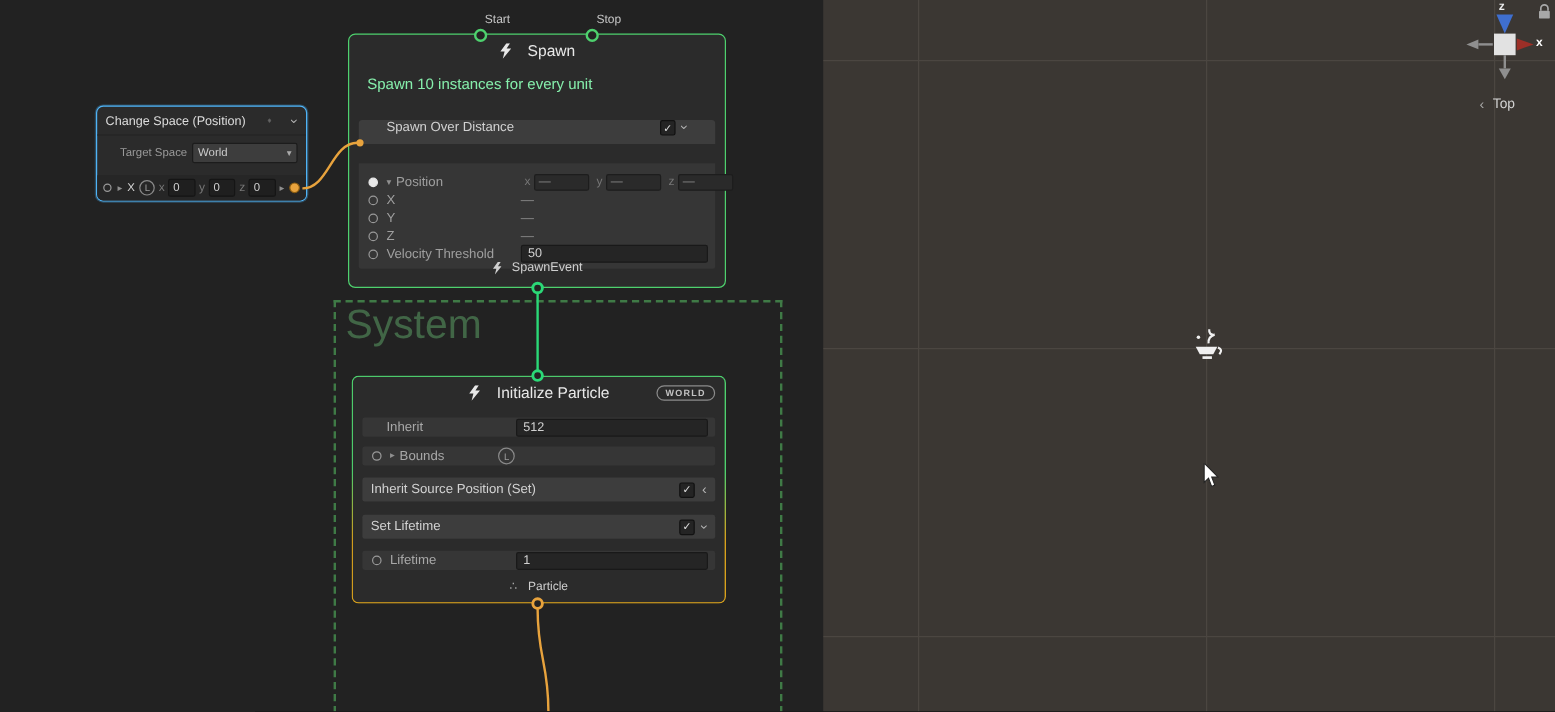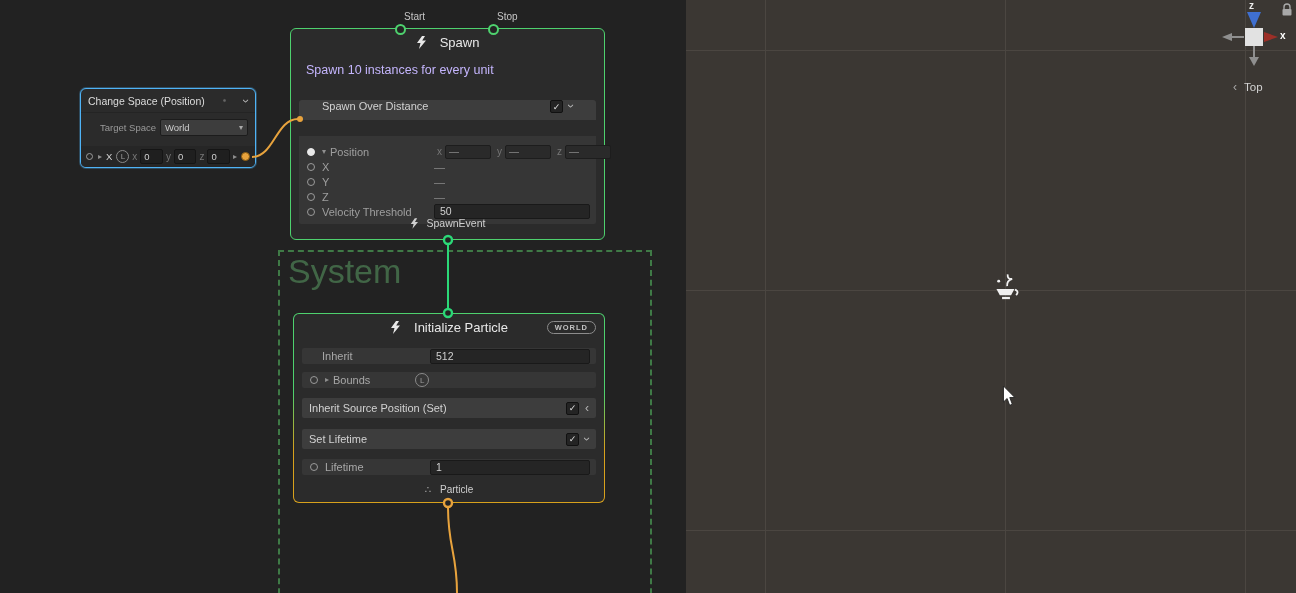--- a/index.html
+++ b/index.html
@@ -10,21 +10,21 @@
   .edges{position:absolute;left:0;top:0;width:686px;height:593px;z-index:4;pointer-events:none}
   .node{position:absolute;background:#2b2b2b;border-radius:6px;z-index:2;box-sizing:border-box}
   .node-spawn{left:290px;top:28px;width:315px;height:212px;border:1px solid #4ed16e}
   .node-init{left:293px;top:313px;width:312px;height:190px;border:1px solid transparent;
     background:linear-gradient(#2b2b2b,#2b2b2b) padding-box,
                linear-gradient(180deg,#4ed16e 0%,#4ed16e 42%,#d8a11c 72%,#d8a11c 100%) border-box}
   .node-cs{left:80px;top:88px;width:176px;height:80px;border:1px solid #4fb3f6;box-shadow:0 0 0 1px rgba(79,179,246,.30)}
   .flow-port{position:absolute;width:7px;height:7px;border-radius:50%;background:#232323;border:2px solid #4ed16e;z-index:3}
   .top-label{position:absolute;font-size:10px;color:#c6c6c6;z-index:3}
   .node-title{display:flex;align-items:center;justify-content:center;gap:14px;height:26px;color:#e8e8e8;font-size:13px;position:relative}
-  .subtitle{height:29px;line-height:24px;padding:3px 0 0 15px;font-size:12.5px;color:#c4b5fd;box-sizing:border-box}
+  .subtitle{height:29px;line-height:24px;padding:3px 0 0 15px;font-size:12.5px;color:#86efac;box-sizing:border-box}
   .block-head{display:flex;align-items:flex-start;margin:16px 8px;height:20px;background:#3d3d3d;border-radius:3px 3px 0 0;
               padding:0 23px;font-size:11px;color:#d2d2d2}
   .block-head .sp{flex:1}
   .checkbox{width:11px;height:11px;background:#242424;border:1px solid #111;border-radius:2px;display:flex;
             align-items:center;justify-content:center;font-size:9px;color:#e0e0e0;margin-right:6px}
   .chev{font-size:12px;color:#b5b5b5;display:inline-block;line-height:1}
   .chev.down{transform:rotate(90deg)}
   .rows{margin:0 8px;background:#363636;border-radius:0 0 2px 2px;padding:8px 6px 5px 6px}
   .prow{display:flex;align-items:center;height:15px;font-size:11px;color:#9f9f9f}
   .port{width:6px;height:6px;border-radius:50%;border:1px solid #9a9a9a;margin:0 7px 0 2px;flex:none;box-sizing:content-box}

